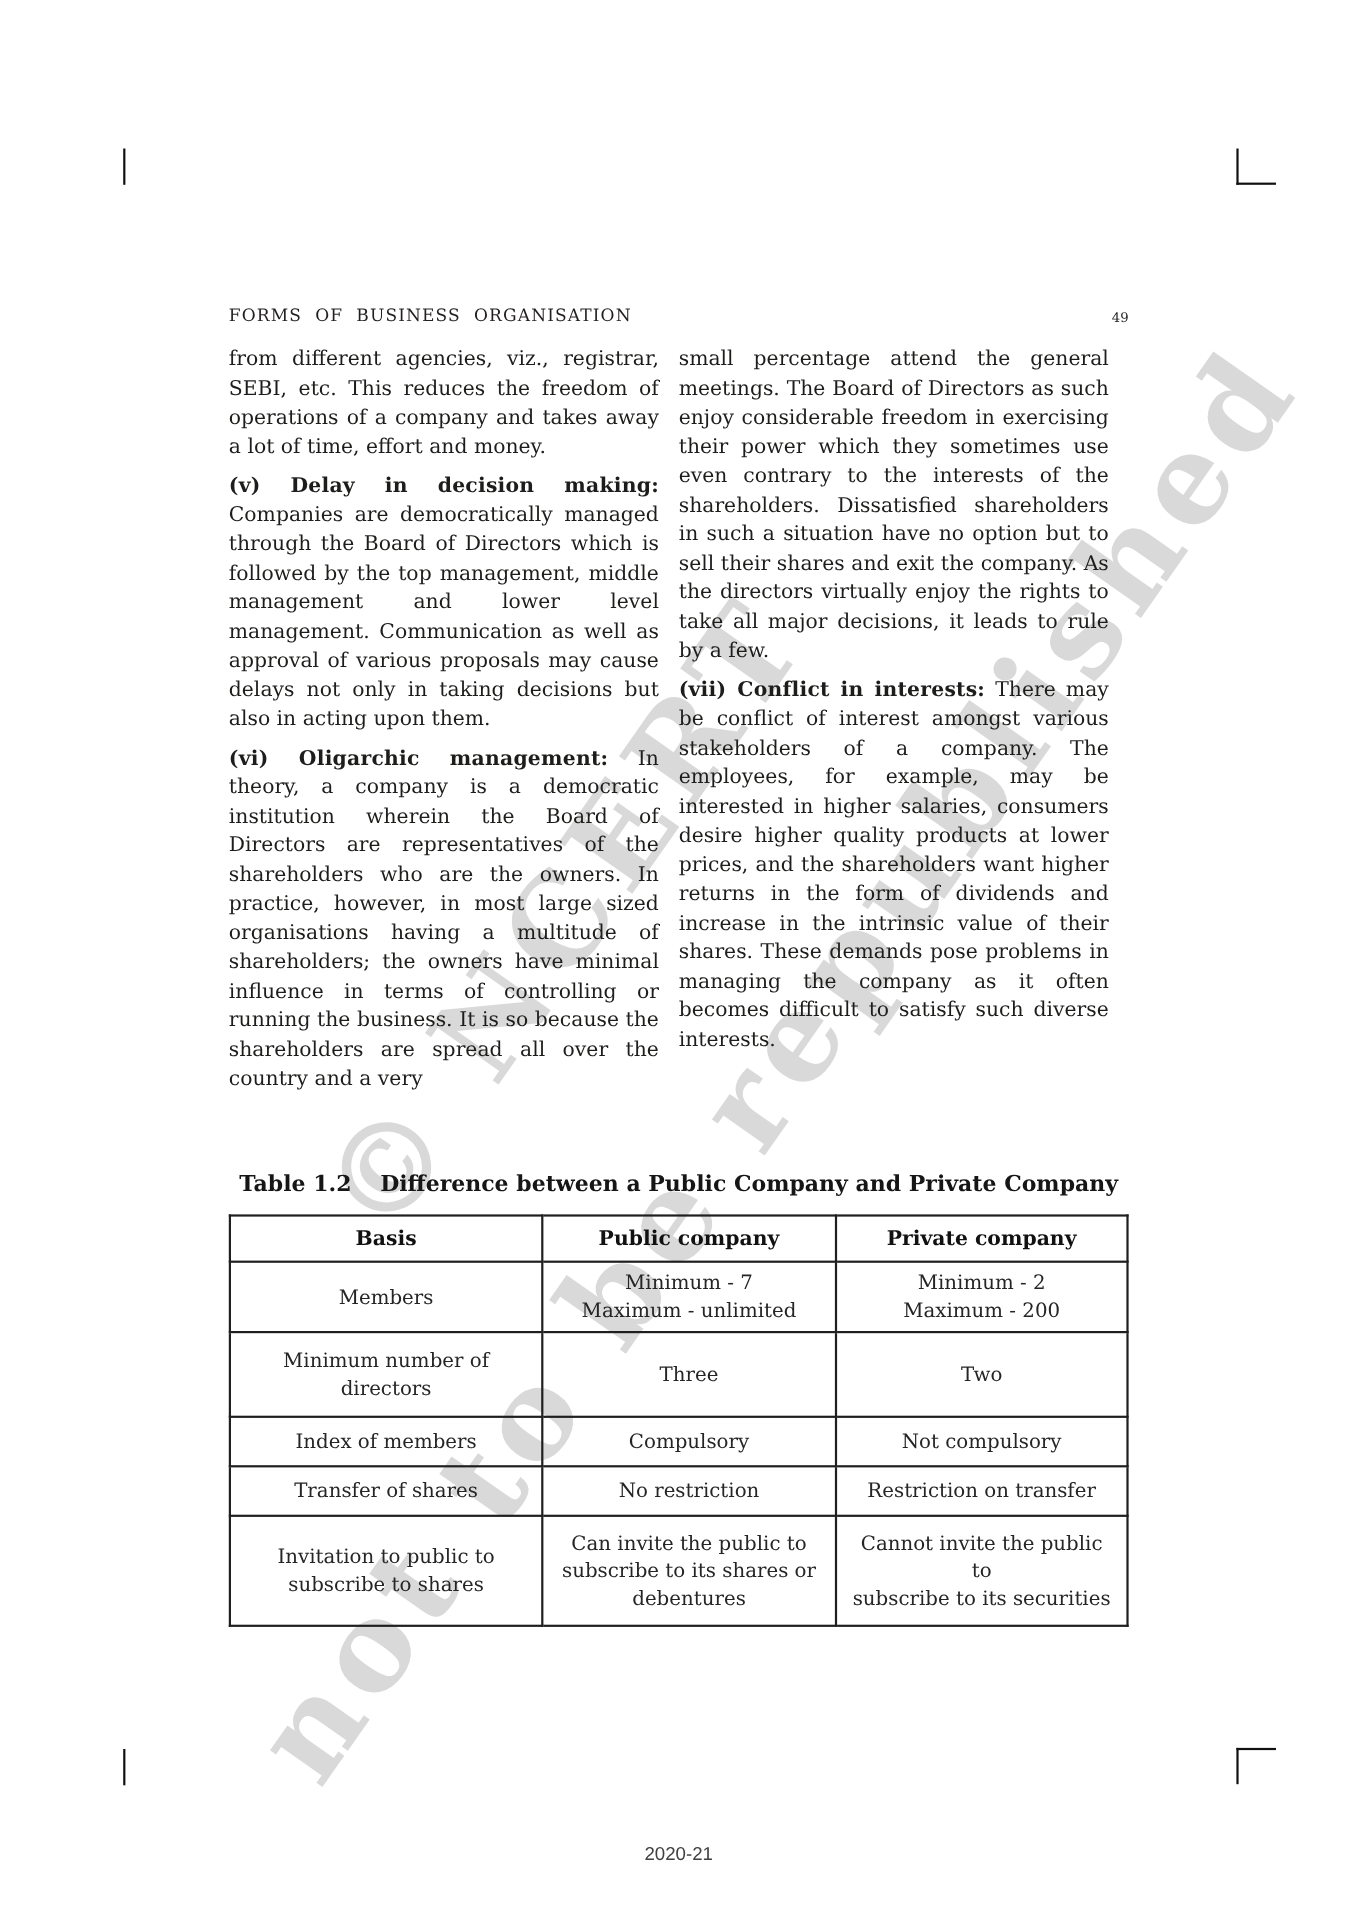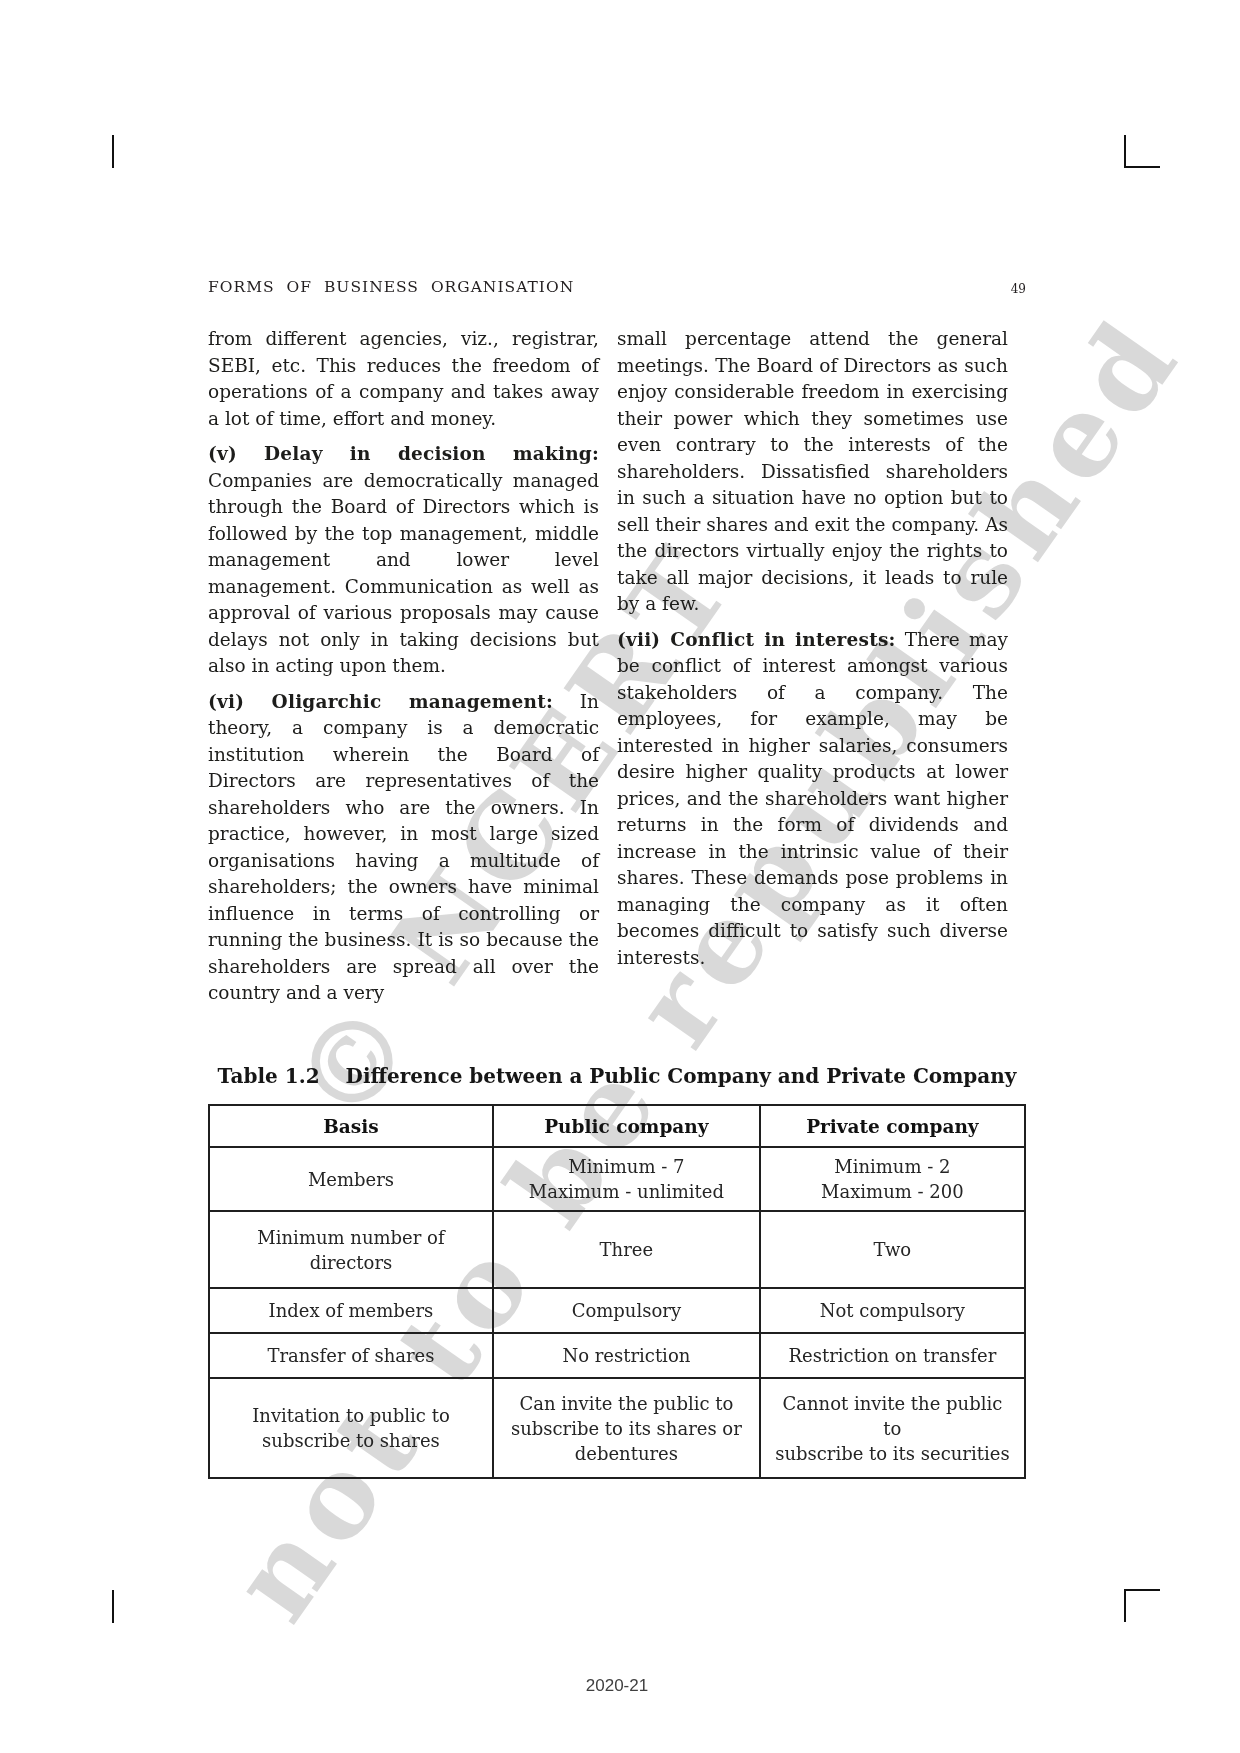--- a/index.html
+++ b/index.html
@@ -37,21 +37,21 @@
   .content{position:absolute;left:208px;top:0;width:818px;z-index:1;}
   .runhead{
     position:absolute;left:0;top:278px;width:818px;
     display:flex;justify-content:space-between;align-items:flex-end;
   }
   .runhead .title{
     font-size:15.5px;letter-spacing:1px;word-spacing:6px;color:#231f20;
   }
   .runhead .pageno{font-size:12px;color:#231f20;}
   .cols{
-    position:absolute;left:0;top:326px;width:818px;
+    position:absolute;left:0;top:314px;width:818px;
     display:flex;gap:18px;
   }
   .col{width:391px;font-size:18.5px;line-height:26.5px;text-align:justify;}
   .col p{margin:0 0 9px 0;}
   .col p:last-child{margin-bottom:0;}
   .phead{font-weight:bold;letter-spacing:0.2px;}
   .phead.full-line{display:block;text-align:justify;text-align-last:justify;}
   
   .tbl-title{
     position:absolute;left:0;top:1064px;width:818px;

